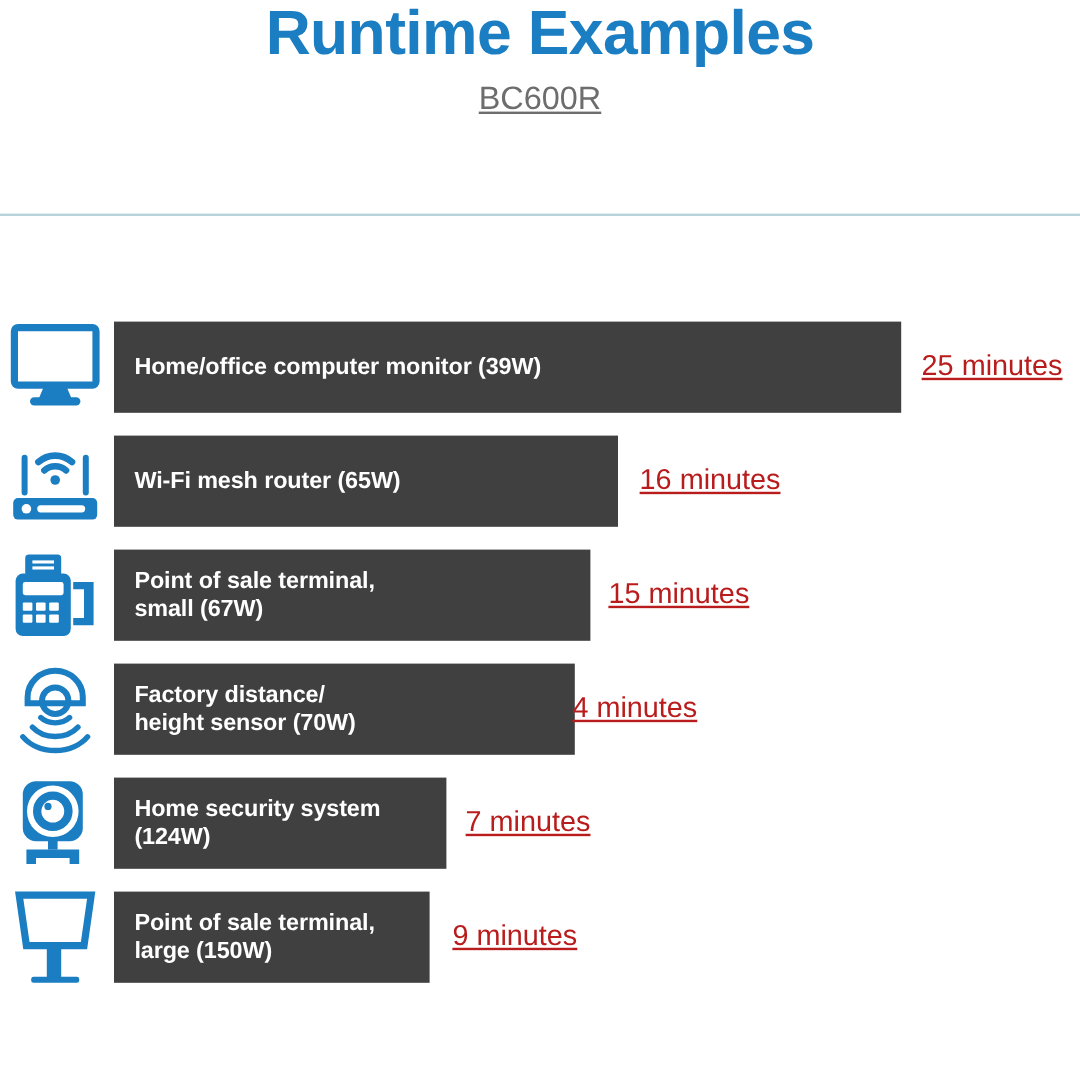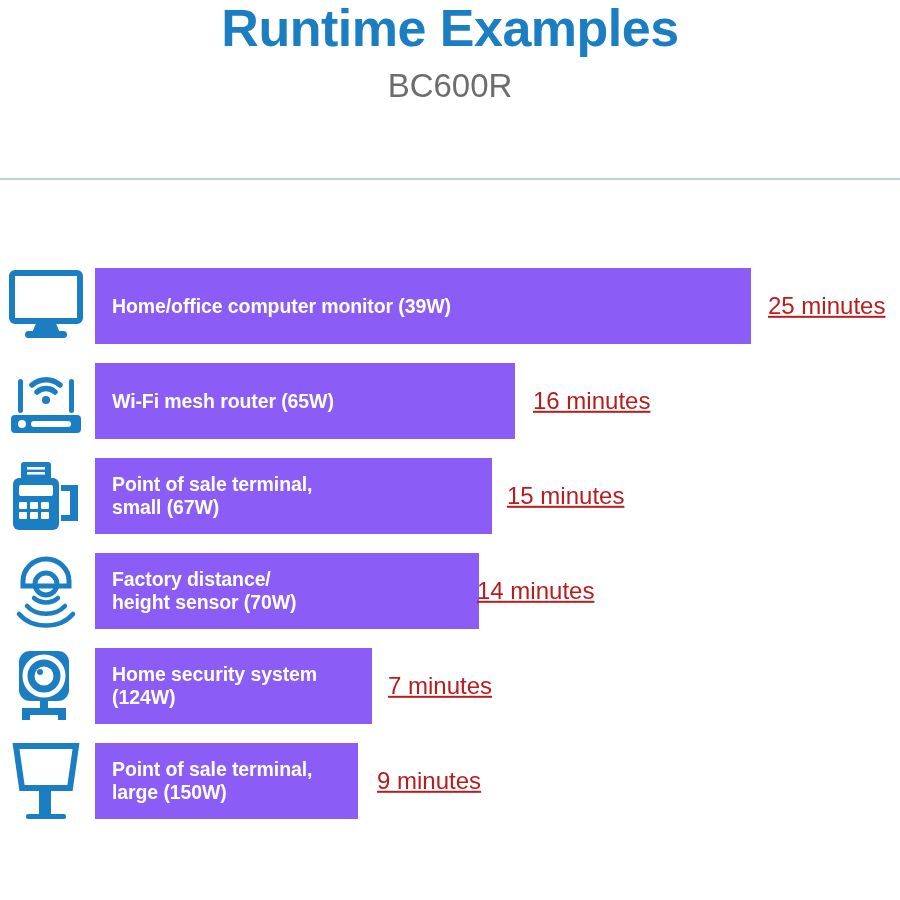--- a/index.html
+++ b/index.html
@@ -30,25 +30,26 @@
   .title {
     font-size: 52px;
     font-weight: bold;
     color: #1b7ec2;
     letter-spacing: -0.5px;
     line-height: 1.08;
     margin: 0;
     font-family: "Liberation Sans", sans-serif;
   }
   .subtitle {
-    font-size: 33px;
+    font-size: 27px;
     color: #6d6d6d;
     margin: 12px 0 0 0;
     font-weight: normal;
     line-height: 1.1;
+    text-decoration: underline;
   }
   .divider {
     position: absolute;
     left: 0;
     top: 178px;
     width: 900px;
     height: 2px;
     background: #b9d3dc;
   }
 
@@ -76,21 +77,21 @@
     justify-content: center;
   }
   .icon-cell svg {
     display: block;
   }
   .bar {
     position: absolute;
     left: 95px;
     top: 0;
     height: 76px;
-    background: #8b5cf6;
+    background: #404040;
     display: flex;
     align-items: center;
     box-sizing: border-box;
     padding-left: 17px;
     padding-right: 10px;
   }
   .bar-label {
     color: #ffffff;
     font-size: 19.5px;
     font-weight: bold;
@@ -190,21 +191,21 @@
           <circle cx="40" cy="31" r="11" fill="none" stroke="#1b7ec2" stroke-width="5"></circle>
           <path d="M28 45 A16 13 0 0 0 52 45" fill="none" stroke="#1b7ec2" stroke-width="4.5" stroke-linecap="round"></path>
           <path d="M21 53 A24 20 0 0 0 59 53" fill="none" stroke="#1b7ec2" stroke-width="4.5" stroke-linecap="round"></path>
           <path d="M13 61 A33 27 0 0 0 67 61" fill="none" stroke="#1b7ec2" stroke-width="4.5" stroke-linecap="round"></path>
         </svg>
       </div>
       <div class="bar" style="width:384px">
         <span class="bar-label">Factory distance/
 height sensor (70W)</span>
       </div>
-      <div class="runtime" style="left:477px">14 minutes</div>
+      <div class="runtime" style="left:477px">4 minutes</div>
     </div>
 
     <div class="row">
       <div class="icon-cell">
         <svg width="76" height="76" viewBox="0 0 76 76">
           <rect x="11" y="3" width="50" height="50" rx="11" fill="#1b7ec2"></rect>
           <circle cx="36" cy="28" r="19" fill="none" stroke="#ffffff" stroke-width="5"></circle>
           <circle cx="36" cy="28" r="9.5" fill="#ffffff"></circle>
           <circle cx="32" cy="24" r="3" fill="#1b7ec2"></circle>
           <rect x="32" y="52" width="8" height="8" fill="#1b7ec2"></rect>

